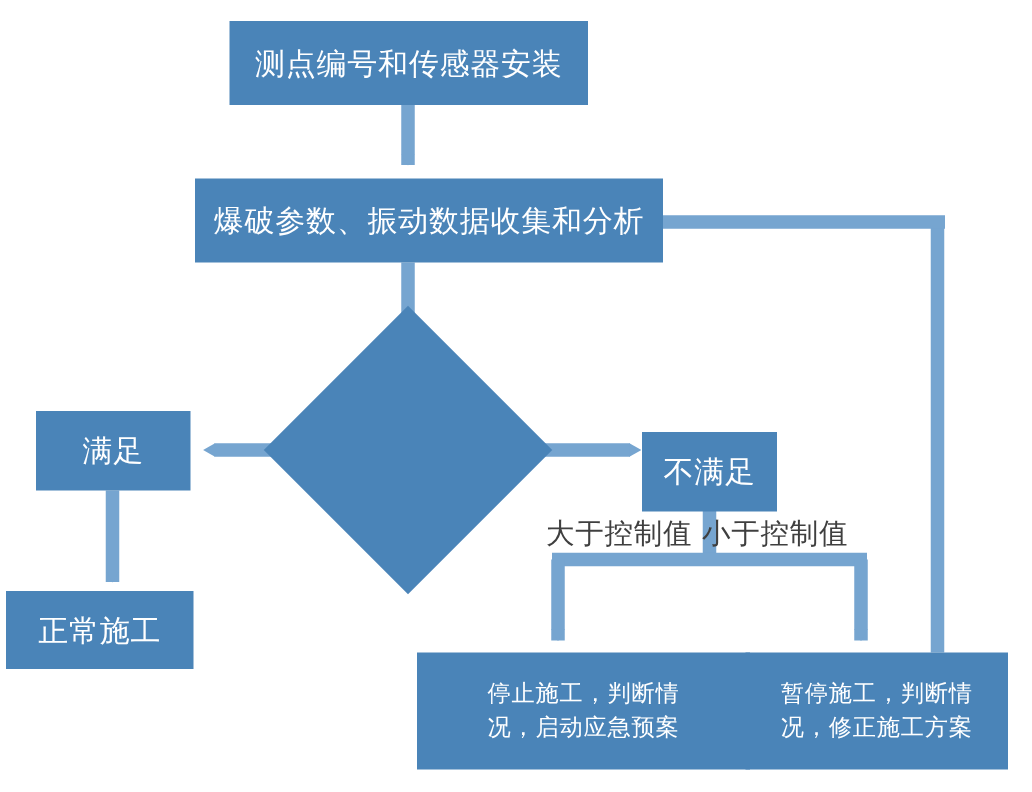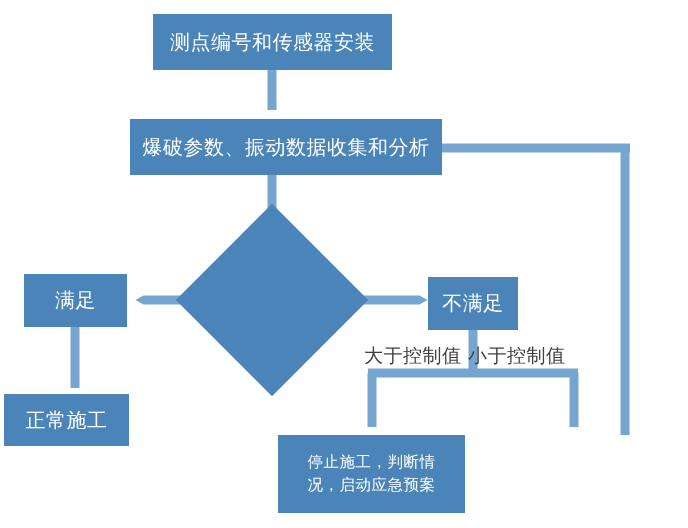--- a/index.html
+++ b/index.html
@@ -146,29 +146,33 @@
   </div>
 
   <div class="node" style="left:24px; top:274px; width:103px; height:53px;">
     <span class="txt">满足</span>
   </div>
 
   <div class="node" style="left:4px; top:394px; width:125px; height:52px;">
     <span class="txt">正常施工</span>
   </div>
 
-  <div class="node" style="left:428px; top:277px; width:90px; height:53px;">
+  <div class="node" style="left:428px; top:288px; width:90px; height:53px;">
     <span class="txt">不满足</span>
   </div>
 
-  <div class="node multi" style="left:278px; top:435px; width:187px; height:78px;">
+  <div class="node multi" style="left:278px; top:435px; width:222px; height:78px;">
     <span class="txt">停止施工，判断情
 况，启动应急预案</span>
   </div>
 
+  <div class="node multi" style="left:497px; top:435px; width:175px; height:78px;">
+    <span class="txt">暂停施工，判断情
+况，修正施工方案</span>
+  </div>
 
   <div class="edge-label" style="left:364px; top:343px;">
     <span>大于控制值</span>
   </div>
 
   <div class="edge-label" style="left:468px; top:343px;">
     <span>小于控制值</span>
   </div>
 
 </div>

